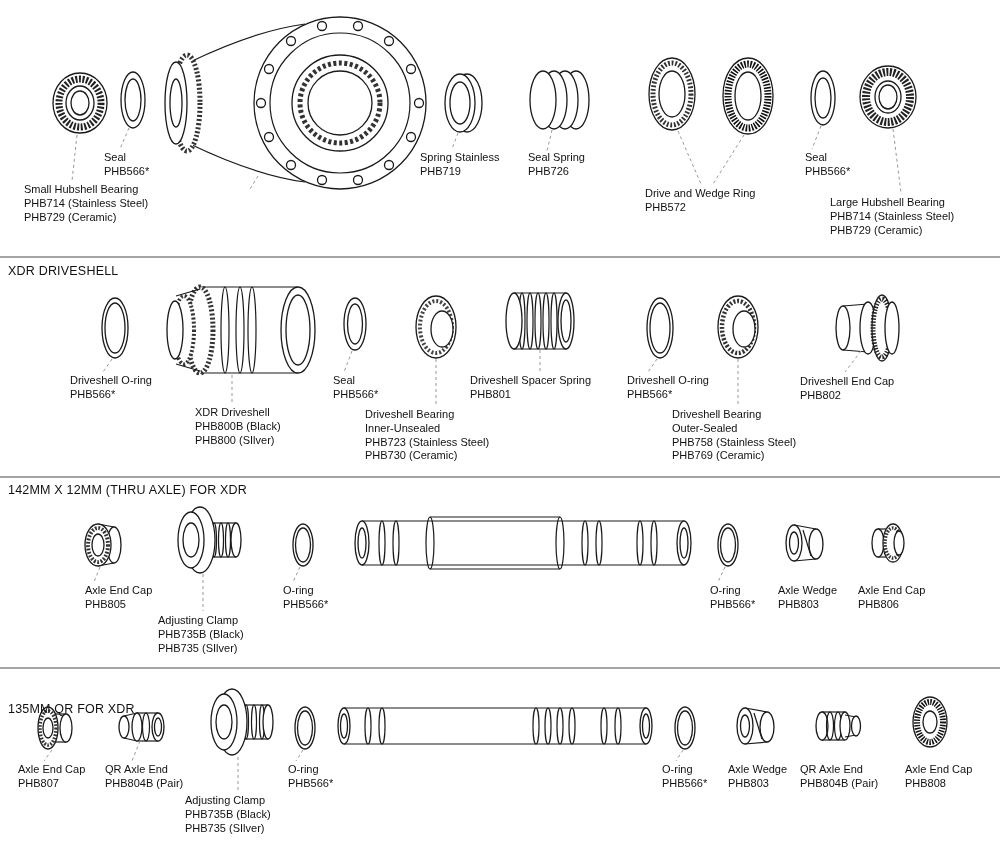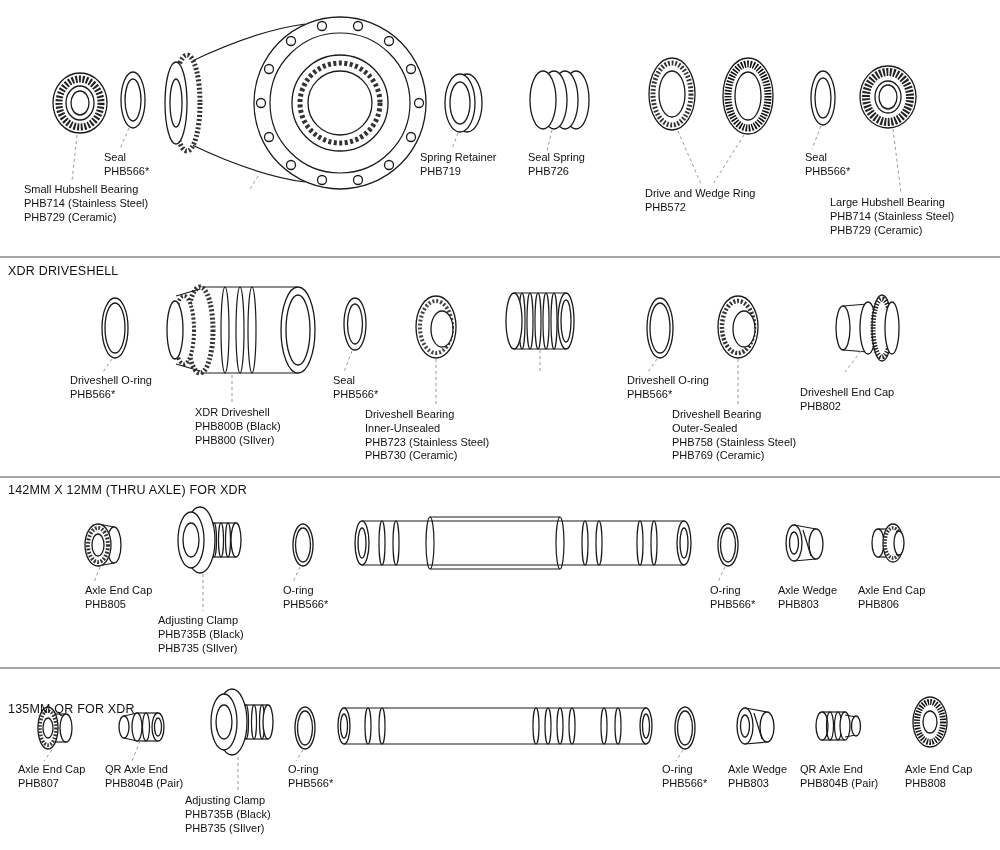--- a/index.html
+++ b/index.html
@@ -357,21 +357,21 @@
 
 <div class="section-title" style="left:8px;top:264px">XDR DRIVESHELL</div>
 <div class="section-title" style="left:8px;top:483px">142MM X 12MM (THRU AXLE) FOR XDR</div>
 <div class="section-title" style="left:8px;top:702px">135MM QR FOR XDR</div>
 
 <div class="part-label" style="left:24px;top:183px">Small Hubshell Bearing
 PHB714 (Stainless Steel)
 PHB729 (Ceramic)</div>
 <div class="part-label" style="left:104px;top:151px">Seal
 PHB566*</div>
-<div class="part-label" style="left:420px;top:151px">Spring Retainer
+<div class="part-label" style="left:420px;top:151px">Spring Stainless
 PHB719</div>
 <div class="part-label" style="left:528px;top:151px">Seal Spring
 PHB726</div>
 <div class="part-label" style="left:645px;top:187px">Drive and Wedge Ring
 PHB572</div>
 <div class="part-label" style="left:805px;top:151px">Seal
 PHB566*</div>
 <div class="part-label" style="left:830px;top:196px">Large Hubshell Bearing
 PHB714 (Stainless Steel)
 PHB729 (Ceramic)</div>
@@ -380,27 +380,29 @@
 PHB566*</div>
 <div class="part-label" style="left:195px;top:406px">XDR Driveshell
 PHB800B (Black)
 PHB800 (SIlver)</div>
 <div class="part-label" style="left:333px;top:374px">Seal
 PHB566*</div>
 <div class="part-label" style="left:365px;top:408px">Driveshell Bearing
 Inner-Unsealed
 PHB723 (Stainless Steel)
 PHB730 (Ceramic)</div>
+<div class="part-label" style="left:470px;top:374px">Driveshell Spacer Spring
+PHB801</div>
 <div class="part-label" style="left:627px;top:374px">Driveshell O-ring
 PHB566*</div>
 <div class="part-label" style="left:672px;top:408px">Driveshell Bearing
 Outer-Sealed
 PHB758 (Stainless Steel)
 PHB769 (Ceramic)</div>
-<div class="part-label" style="left:800px;top:386px">Driveshell End Cap
+<div class="part-label" style="left:800px;top:375px">Driveshell End Cap
 PHB802</div>
 
 <div class="part-label" style="left:85px;top:584px">Axle End Cap
 PHB805</div>
 <div class="part-label" style="left:158px;top:614px">Adjusting Clamp
 PHB735B (Black)
 PHB735 (SIlver)</div>
 <div class="part-label" style="left:283px;top:584px">O-ring
 PHB566*</div>
 <div class="part-label" style="left:710px;top:584px">O-ring

